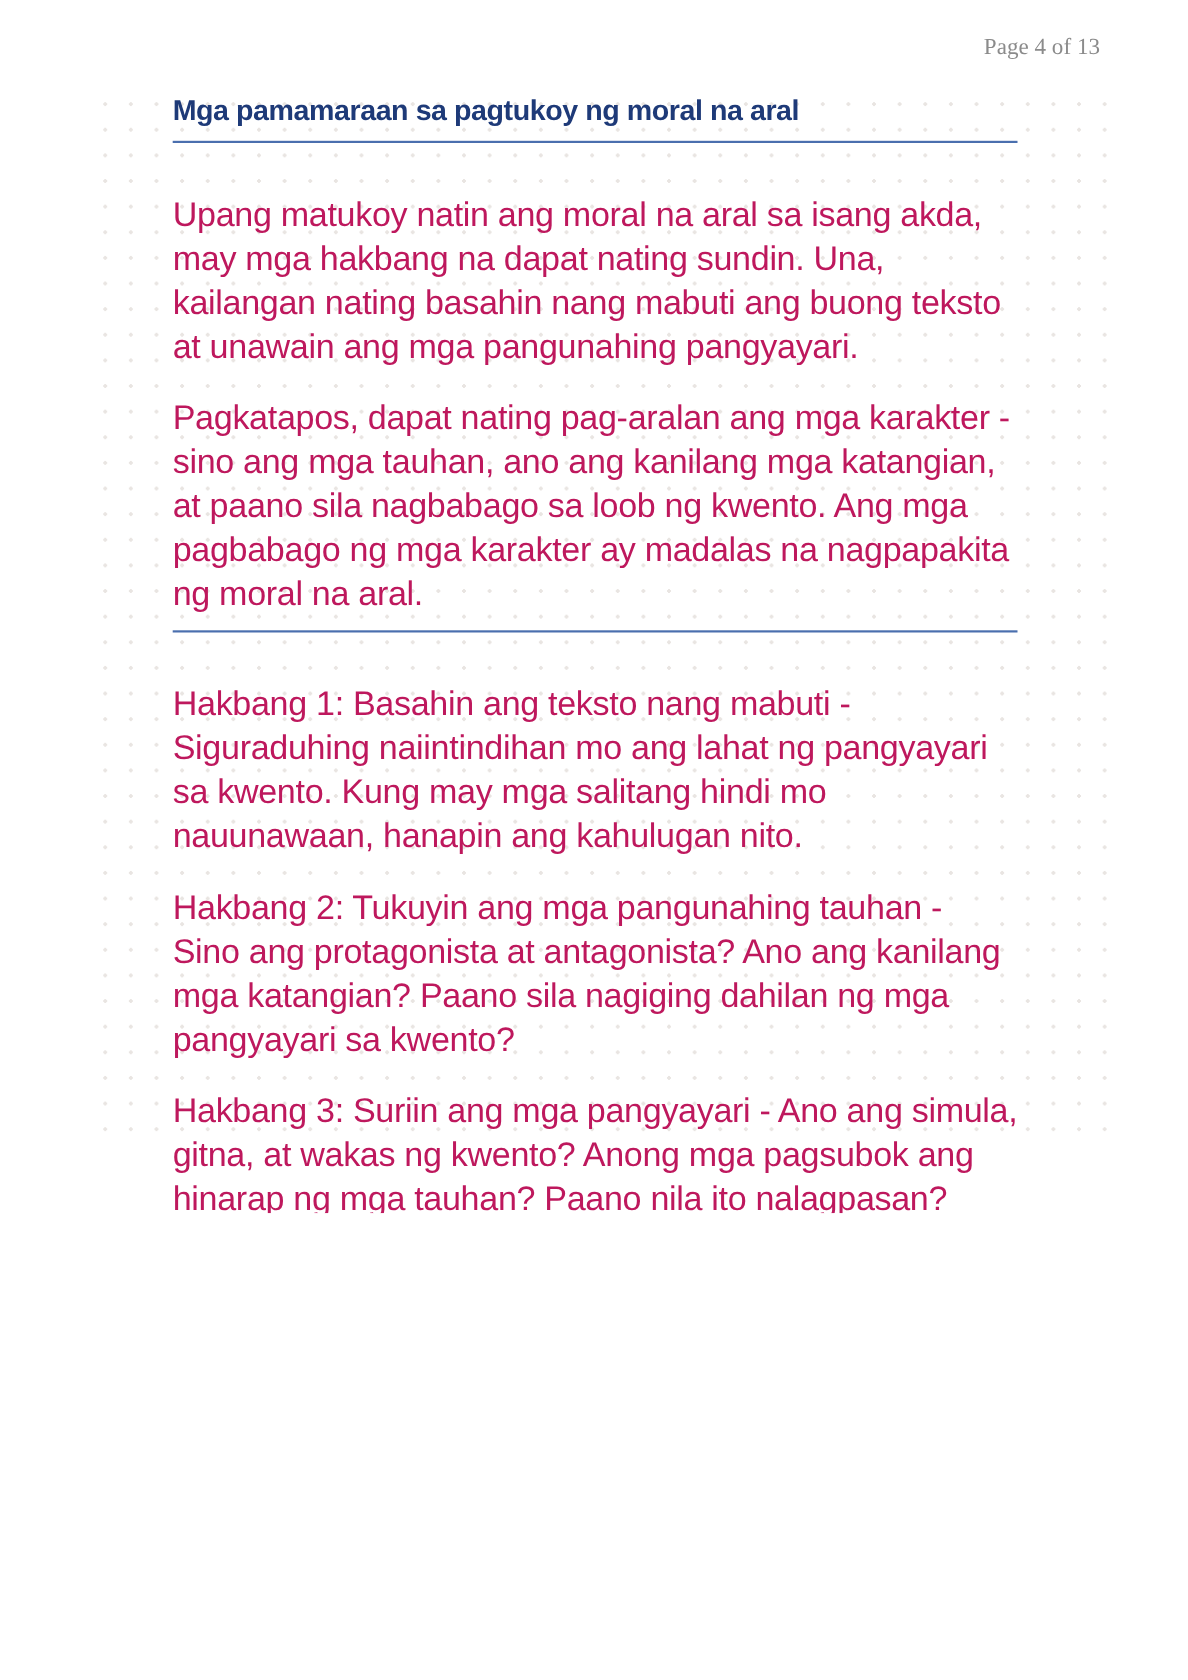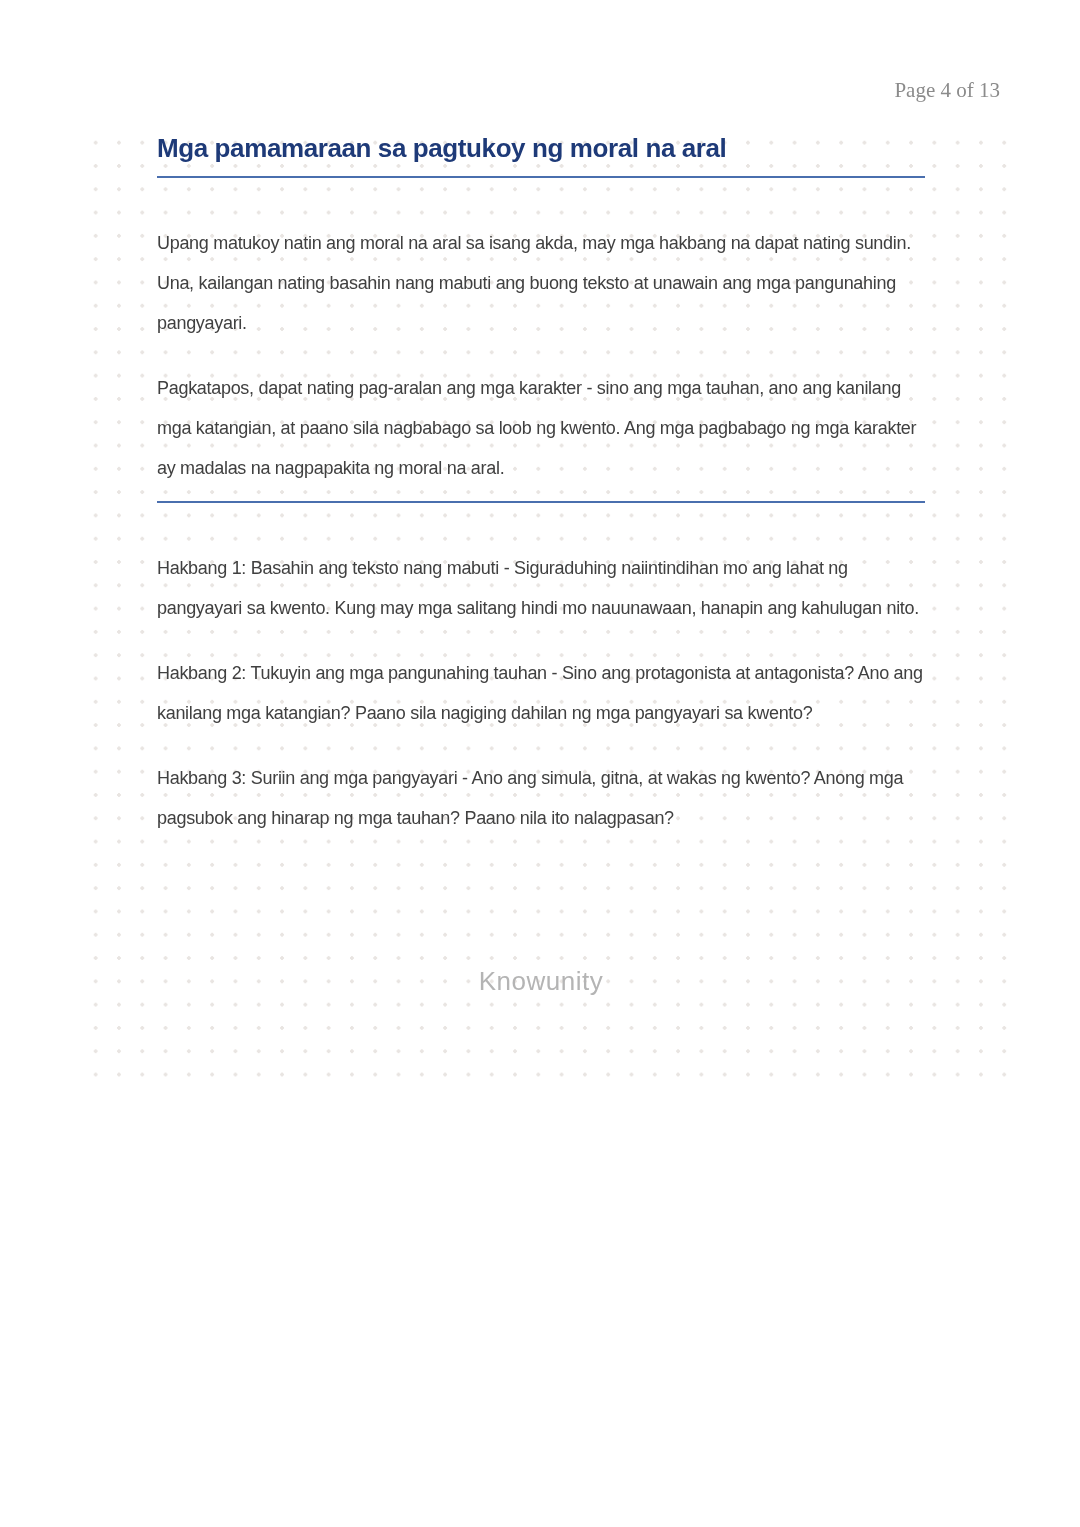--- a/index.html
+++ b/index.html
@@ -4,21 +4,20 @@
 <style>
   * { margin: 0; padding: 0; box-sizing: border-box; }
   html, body { background: #ffffff; }
   .page {
     position: relative;
     width: 1080px;
     height: 1103px;
     background: #ffffff;
     overflow: hidden;
     font-family: "Liberation Sans", sans-serif;
-    margin-top: 48px;
   }
   .dot-grid {
     position: absolute;
     left: 84px;
     top: 83px;
     right: 66px;
     bottom: 62px;
     background-image: radial-gradient(circle, #e9e5e2 1.6px, transparent 1.7px);
     background-size: 23.3px 23.3px;
     pointer-events: none;
@@ -46,24 +45,24 @@
     letter-spacing: -0.4px;
     color: #1e3a78;
   }
   .section-rule {
     border: none;
     border-top: 2px solid #4a6fae;
     margin-top: 13px;
     width: 100%;
   }
   .para {
-    font-size: 18px;
+    font-size: 31px;
     line-height: 40px;
     letter-spacing: -0.3px;
-    color: #404040;
+    color: #be185d;
     margin-top: 25px;
   }
   .para.first-after-rule { margin-top: 45px; }
   .section-2 .section-heading { margin-top: 41px; }
   .footer-brand {
     position: relative;
     z-index: 2;
     margin-top: 128px;
     text-align: center;
     font-size: 26px;

